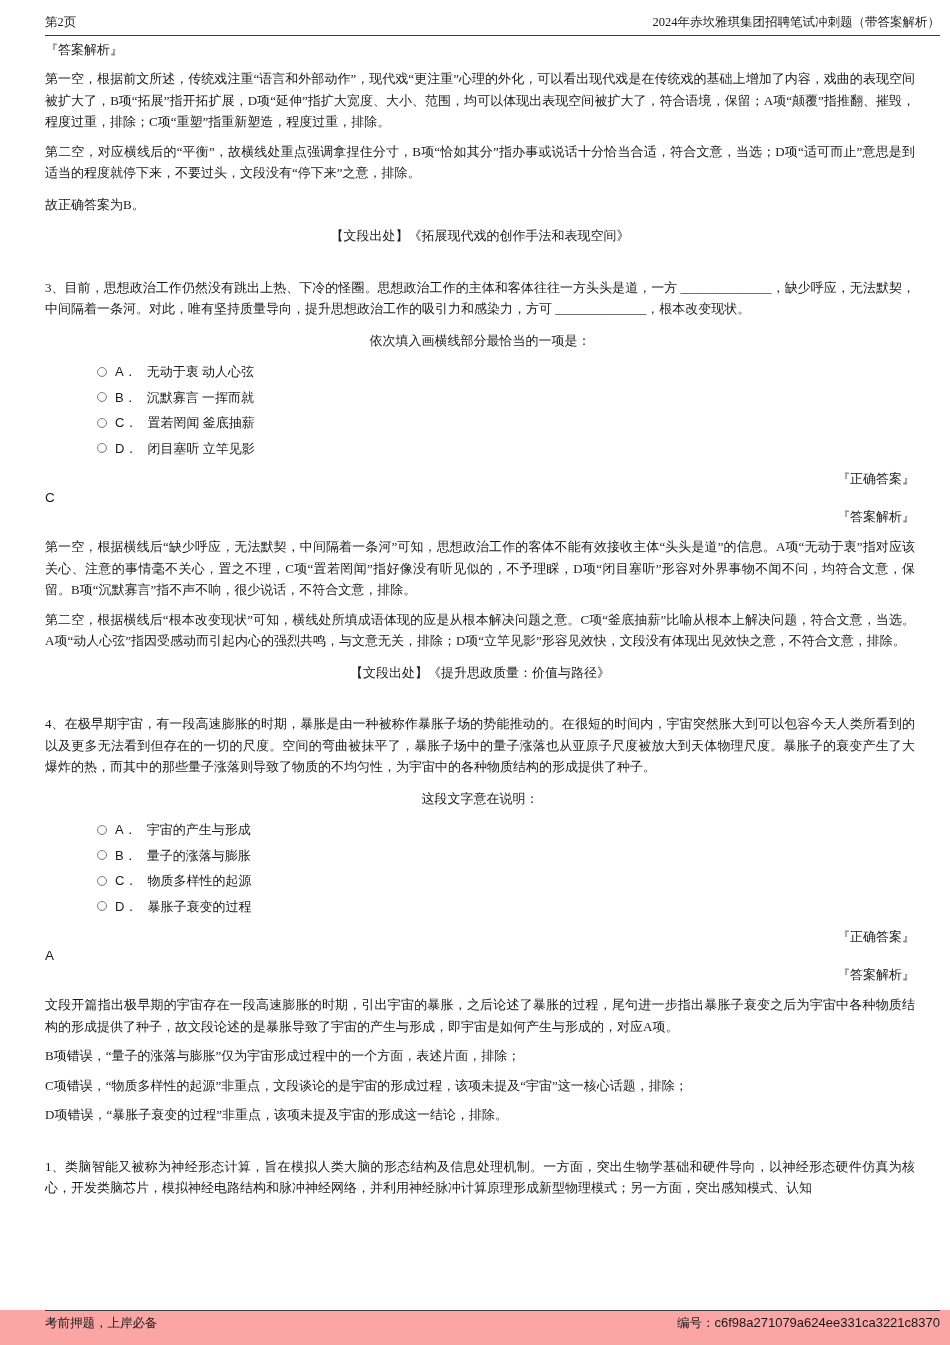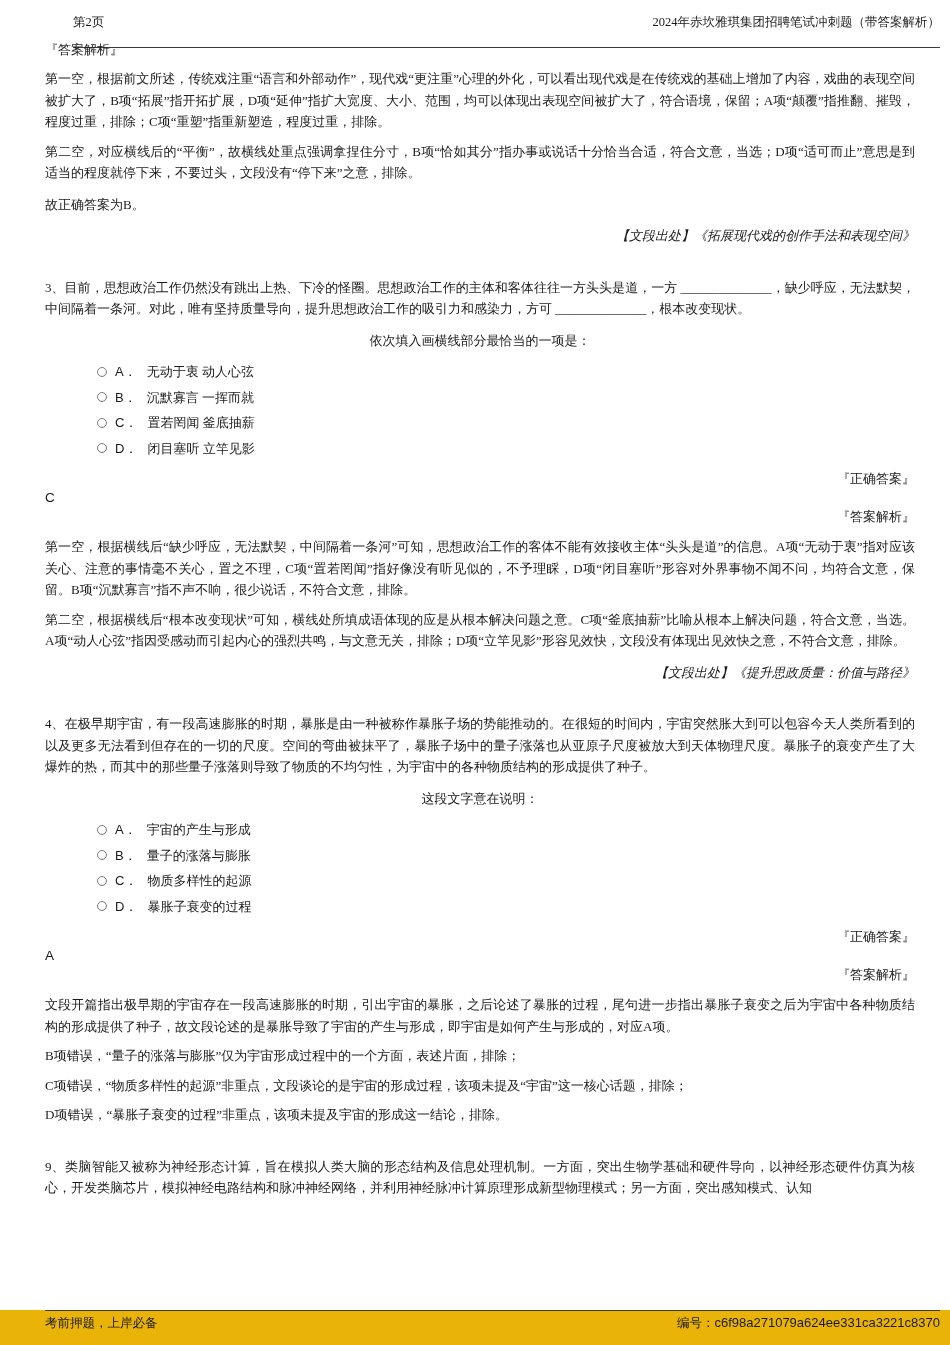--- a/index.html
+++ b/index.html
@@ -10,35 +10,34 @@
     overflow:hidden;
     font-family:"Liberation Serif","DejaVu Serif",serif;
     color:#1a1a1a;
   }
   
   .header {
     position:absolute; top:0; left:45px; right:10px;
     height:31px;
     display:flex; justify-content:space-between; align-items:flex-end;
     font-size:12.5px;
-    padding-bottom:16px;
+    padding-bottom:4px;
     border-bottom:1px solid #3c3c3c;
-    margin-left:28px;
   }
   .hdr-left, .hdr-right { white-space:nowrap; }
   
   .content {
     position:absolute; top:32px; left:45px; width:870px;
     font-size:13px; line-height:21.5px;
     text-align:justify;
   }
   .label-line { margin-top:8px; line-height:20px; text-align:left; }
   .para { margin-top:8px; }
   .concl { margin-top:10px; text-align:left; }
-  .source { margin-top:10px; text-align:right;font-style:italic; }
+  .source { margin-top:10px; text-align:center; }
   .stem { margin-top:30px; }
   .instruction { margin-top:10px; text-align:center; }
   .options { margin-top:8px; }
   .option-row {
     display:flex; align-items:center;
     height:25.5px; margin-left:52px;
     text-align:left;
   }
   .radio {
     width:10px; height:10px; flex:none;
@@ -48,21 +47,21 @@
     box-sizing:border-box;
   }
   .opt-label { margin-right:10px; }
   .latin { font-family:"Liberation Sans","DejaVu Sans",sans-serif; }
   .ans-line  { margin-top:0; line-height:19px; text-align:right; }
   .ans-first { margin-top:8px; }
   .ans-letter { line-height:19px; font-size:13.5px; text-align:left; }
   
   .footer {
     position:absolute; left:0; right:0; top:1310px; bottom:0;
-    background:#eab308;
+    background:#fca5a5;
     z-index:5;
   }
   .footer-rule {
     position:absolute; top:0; left:45px; right:10px;
     border-top:1px solid #3c3c3c;
   }
   .footer-inner {
     position:absolute; top:5px; left:45px; right:10px;
     display:flex; justify-content:space-between; align-items:flex-start;
     font-size:12.5px;
@@ -143,21 +142,21 @@
       </div>
     </div>
     <div class="ans-line ans-first">『正确答案』</div>
     <div class="ans-letter latin">A</div>
     <div class="ans-line">『答案解析』</div>
     <div class="para" style="margin-top:10px">文段开篇指出极早期的宇宙存在一段高速膨胀的时期，引出宇宙的暴胀，之后论述了暴胀的过程，尾句进一步指出暴胀子衰变之后为宇宙中各种物质结构的形成提供了种子，故文段论述的是暴胀导致了宇宙的产生与形成，即宇宙是如何产生与形成的，对应A项。</div>
     <div class="para">B项错误，“量子的涨落与膨胀”仅为宇宙形成过程中的一个方面，表述片面，排除；</div>
     <div class="para">C项错误，“物质多样性的起源”非重点，文段谈论的是宇宙的形成过程，该项未提及“宇宙”这一核心话题，排除；</div>
     <div class="para">D项错误，“暴胀子衰变的过程”非重点，该项未提及宇宙的形成这一结论，排除。</div>
 
-    <div class="stem">9、类脑智能又被称为神经形态计算，旨在模拟人类大脑的形态结构及信息处理机制。一方面，突出生物学基础和硬件导向，以神经形态硬件仿真为核心，开发类脑芯片，模拟神经电路结构和脉冲神经网络，并利用神经脉冲计算原理形成新型物理模式；另一方面，突出感知模式、认知</div>
+    <div class="stem">1、类脑智能又被称为神经形态计算，旨在模拟人类大脑的形态结构及信息处理机制。一方面，突出生物学基础和硬件导向，以神经形态硬件仿真为核心，开发类脑芯片，模拟神经电路结构和脉冲神经网络，并利用神经脉冲计算原理形成新型物理模式；另一方面，突出感知模式、认知</div>
 
   </div>
 
   <div class="footer">
     <div class="footer-rule"></div>
     <div class="footer-inner">
       <span class="footer-left">考前押题，上岸必备</span>
       <span class="footer-right"><span>编号：</span><span class="latin footer-code">c6f98a271079a624ee331ca3221c8370</span></span>
     </div>
   </div>

